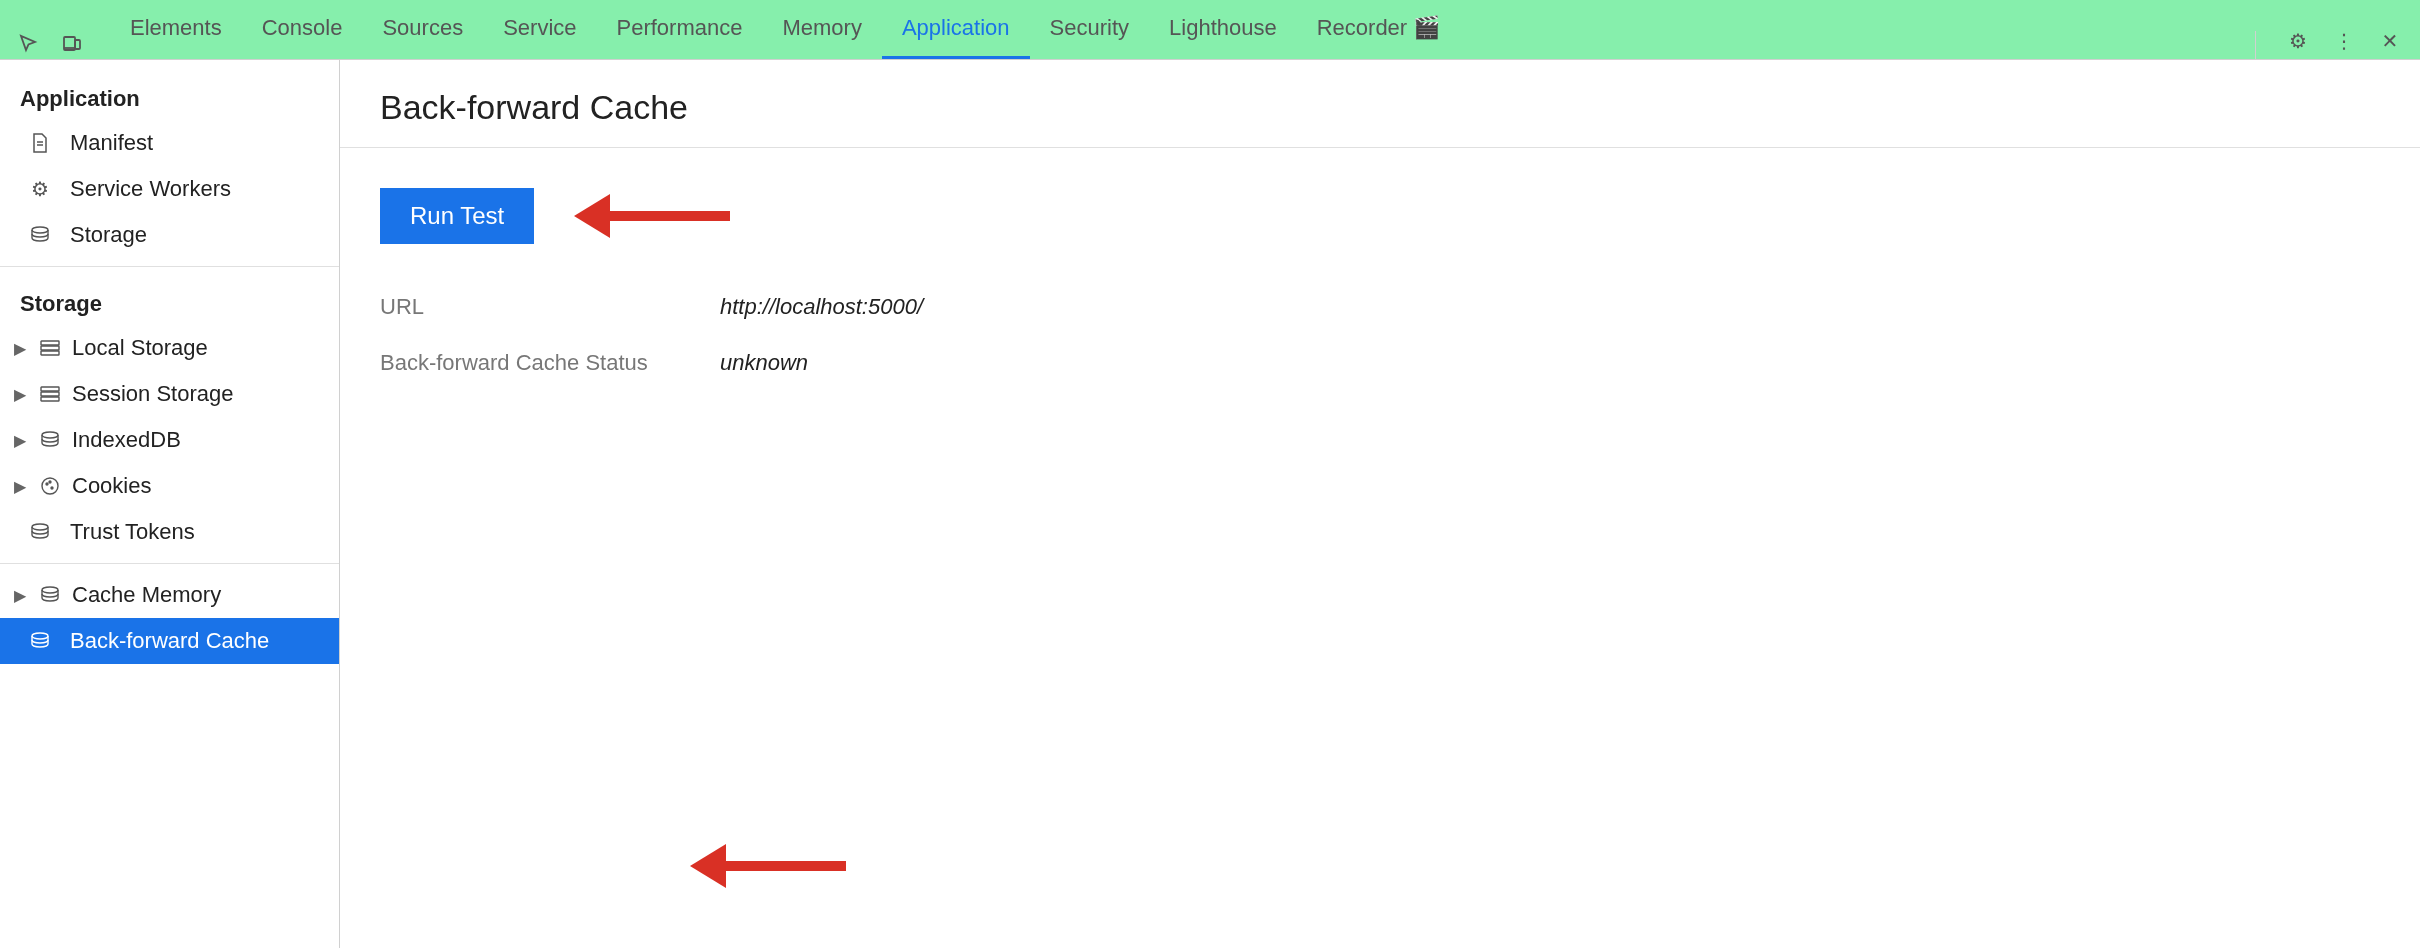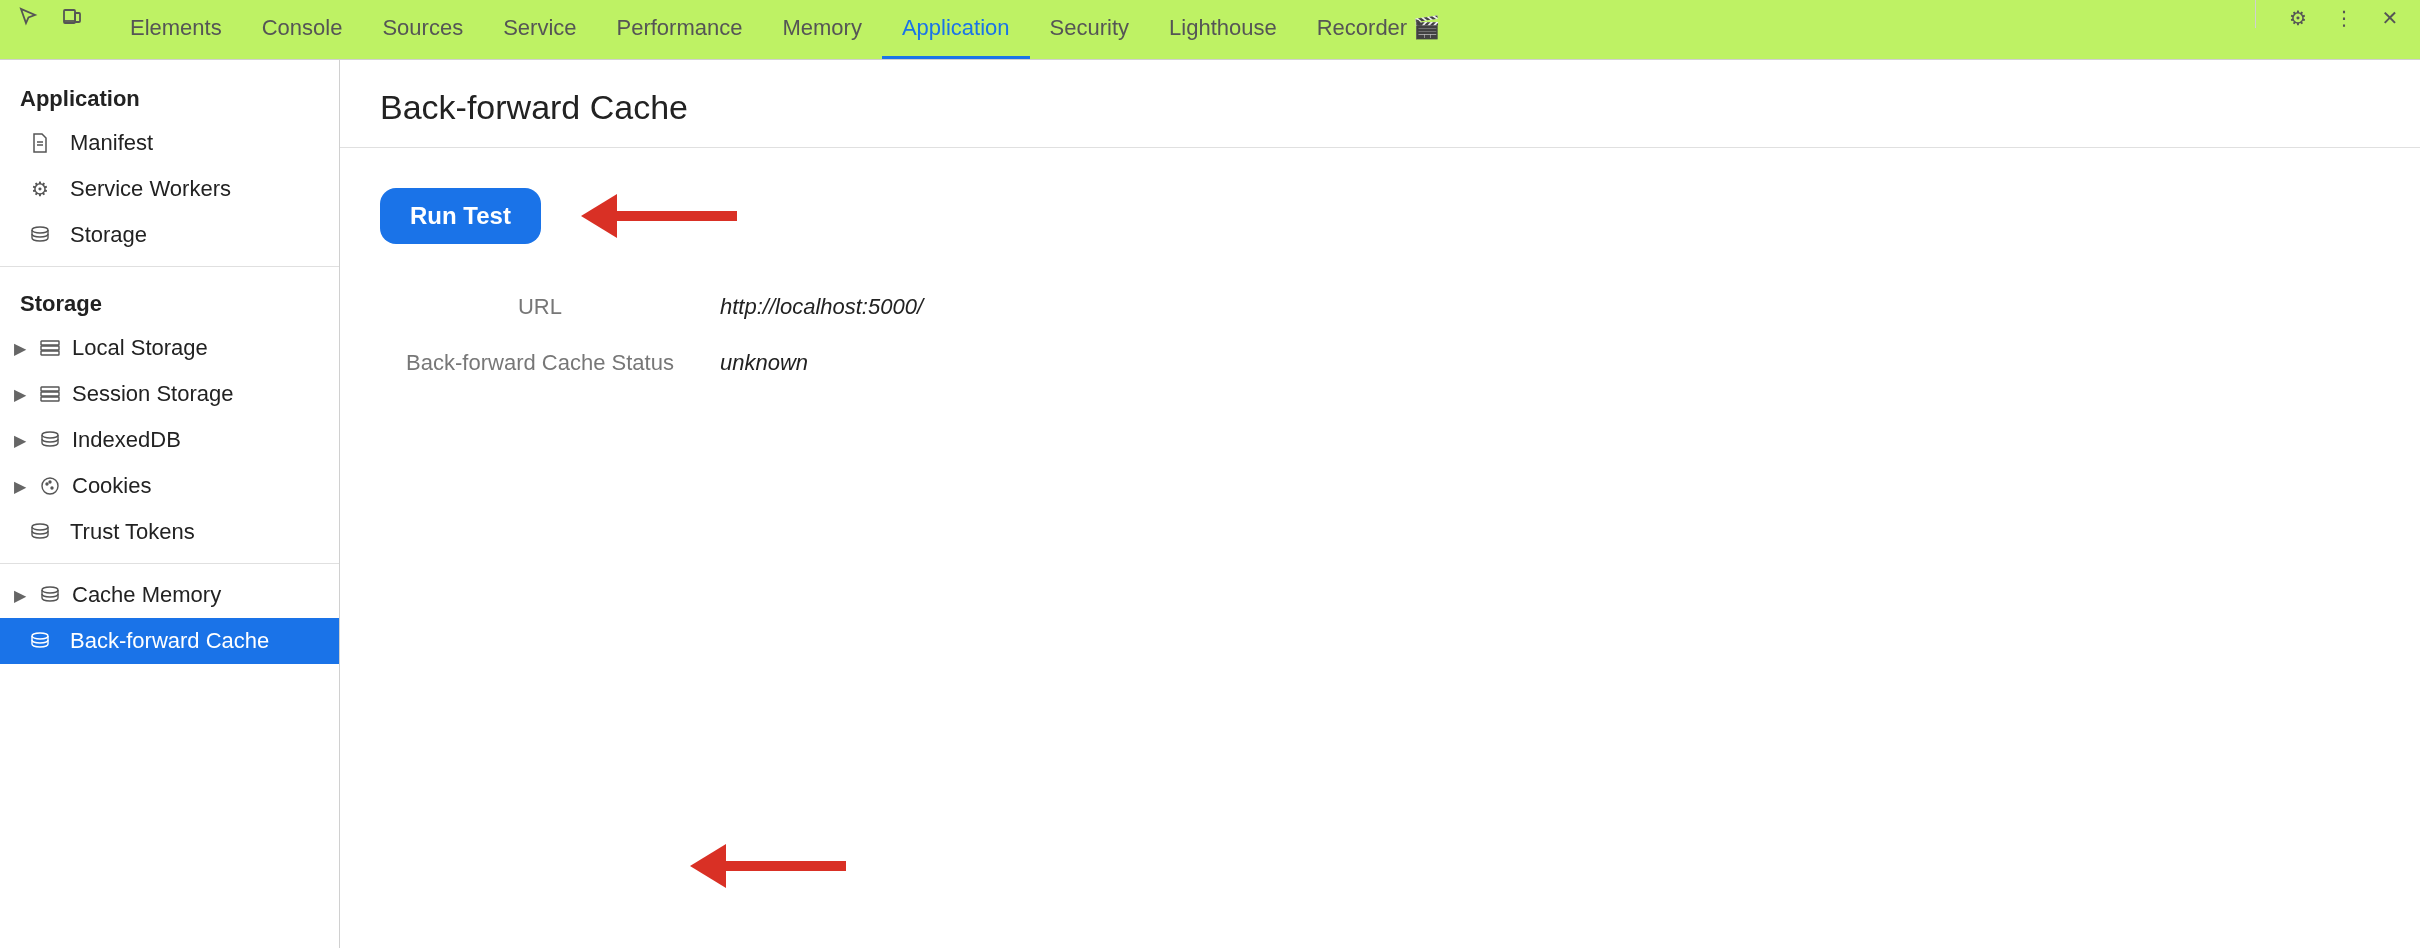--- a/index.html
+++ b/index.html
@@ -8,23 +8,23 @@
       font-size: 13px;
       background: #f5f5f5;
       width: 2420px;
       height: 948px;
       overflow: hidden;
     }
 
     
     .toolbar {
       display: flex;
-      align-items: flex-start;
+      align-items: flex-end;
       height: 60px;
-      background: #bef264;
+      background: #86efac;
       border-bottom: 1px solid #d0d0d0;
       padding: 0 12px;
       gap: 6px;
     }
     .toolbar-icons {
       display: flex;
       gap: 12px;
       margin-right: 16px;
     }
     .toolbar-icon-btn {
@@ -187,24 +187,24 @@
       display: flex;
       align-items: center;
       gap: 40px;
       margin-bottom: 50px;
     }
 
     .run-test-btn {
       background: #1a73e8;
       color: #fff;
       border: none;
-      border-radius: 16px;
+      border-radius: 0;
       padding: 14px 30px;
       font-size: 24px;
-      font-weight: 700;
+      font-weight: 400;
       cursor: pointer;
     }
 
     .red-arrow-left {
       display: flex;
       align-items: center;
     }
     .arrow-head-left {
       width: 0;
       height: 0;
@@ -220,21 +220,21 @@
 
     .info-row {
       display: flex;
       align-items: center;
       margin-bottom: 30px;
       font-size: 22px;
     }
     .info-label {
       color: #777;
       width: 340px;
-      text-align: center;
+      text-align: left;
       padding-right: 20px;
     }
     .info-value {
       color: #222;
       font-style: italic;
     }
   </style>
 </head>
 <body>
 

